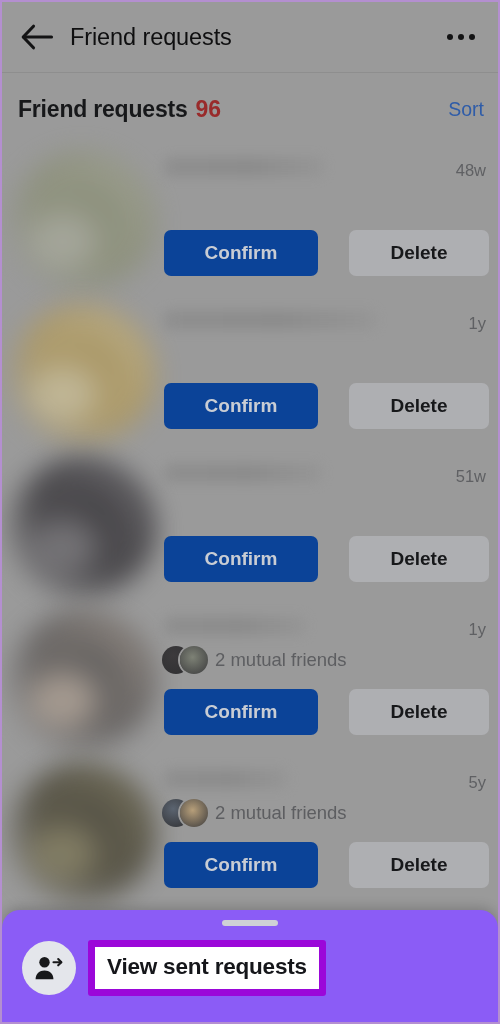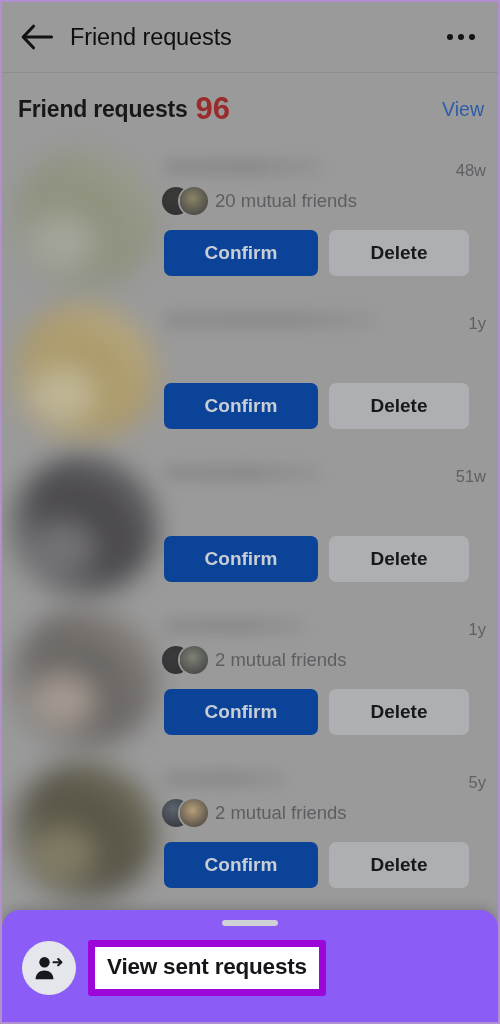--- a/index.html
+++ b/index.html
@@ -73,21 +73,21 @@
   }
   #section-title {
     font-size: 23px;
     font-weight: 700;
     color: #17181a;
     margin-left: 16px;
     letter-spacing: -0.2px;
     white-space: nowrap;
   }
   #section-count {
-    font-size: 31px;
+    font-size: 23px;
     font-weight: 700;
     color: #992b2b;
     margin-left: 8px;
   }
   #sort-link {
     position: absolute;
     right: 14px;
     font-size: 19.5px;
     color: #2f5ca8;
     cursor: pointer;
@@ -183,20 +183,21 @@
   }
   .btn-delete {
     width: 140px; height: 46px;
     border: 0; border-radius: 7px;
     background: #aeafb2;
     color: #17181a;
     font-family: "Liberation Sans", sans-serif;
     font-size: 19px;
     font-weight: 700;
     cursor: pointer;
+    margin-left: 20px;
   }
 
   
   #sheet {
     position: absolute;
     left: 0; bottom: 0;
     width: 496px;
     height: 112px;
     background: #8b5cf6;
     border-radius: 18px 18px 0 0;
@@ -263,39 +264,32 @@
         <i></i>
           <i></i>
           <i></i>
       </span>
     </div>
   </div>
 
   <div id="section-head">
     <span id="section-title">Friend requests</span>
     <span id="section-count">96</span>
-    <span id="sort-link">View</span>
+    <span id="sort-link">Sort</span>
   </div>
 
   <div id="list">
       <div class="req-row">
         <div class="req-avatar" style="background: radial-gradient(circle at 62% 38%, rgb(166, 168, 154) 0%, rgb(140, 144, 120) 48%, rgb(154, 154, 154) 88%);">
           <div class="b" style="left: 24%; top: 18%; width: 58%; height: 62%; background: rgb(140, 144, 120);"></div>
           <div class="b" style="left: 14%; top: 44%; width: 46%; height: 40%; background: rgb(166, 168, 154);"></div>
         </div>
         <div class="req-body">
           <div class="req-name-blur" style="width: 160px;"></div>
           <div class="req-age">48w</div>
-          <div class="req-mutual">
-            <div class="stack">
-              <span style="background: radial-gradient(circle at 40% 35%, rgb(58, 58, 56) 0%, rgb(47, 47, 49) 100%);"></span>
-              <span style="background: radial-gradient(circle at 45% 40%, rgb(138, 132, 104) 0%, rgb(58, 58, 60) 100%); box-shadow: rgb(154, 154, 154) 0px 0px 0px 2px;"></span>
-            </div>
-            <span class="mutual-text">20 mutual friends</span>
-          </div>
           <div class="req-actions">
             <button class="btn-confirm">Confirm</button>
             <button class="btn-delete">Delete</button>
           </div>
         </div>
       </div>
       <div class="req-row">
         <div class="req-avatar" style="background: radial-gradient(circle at 62% 38%, rgb(200, 188, 149) 0%, rgb(176, 154, 96) 48%, rgb(154, 154, 154) 88%);">
           <div class="b" style="left: 24%; top: 18%; width: 58%; height: 62%; background: rgb(176, 154, 96);"></div>
           <div class="b" style="left: 14%; top: 44%; width: 46%; height: 40%; background: rgb(200, 188, 149);"></div>

